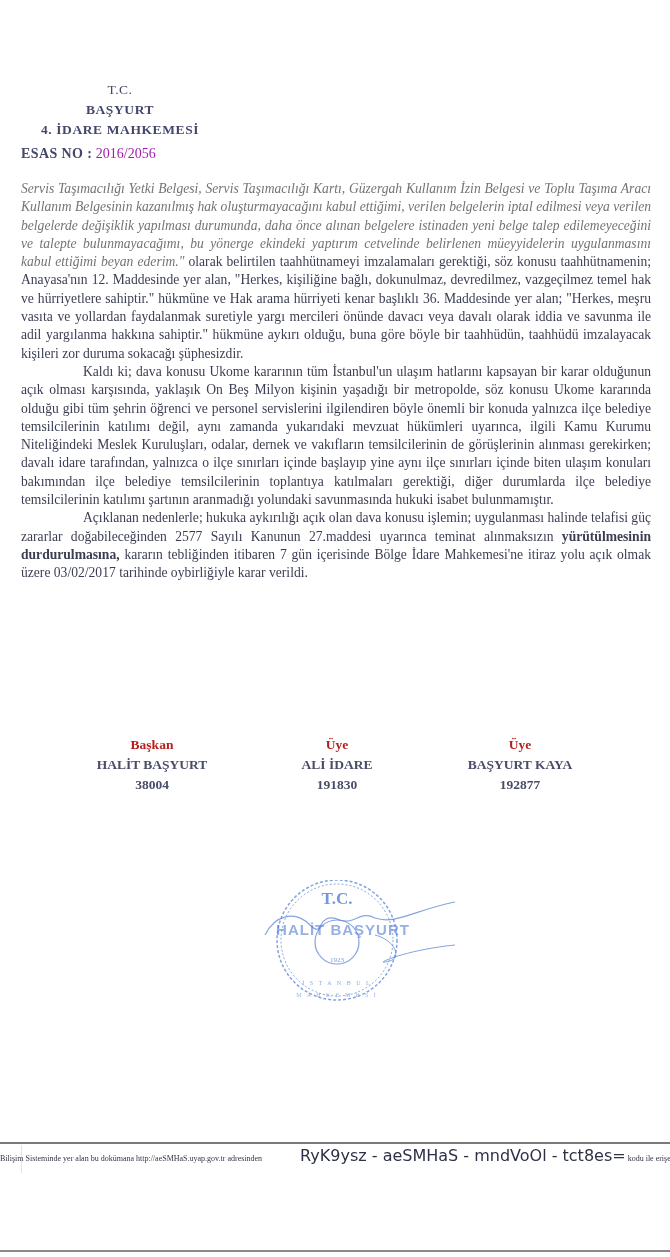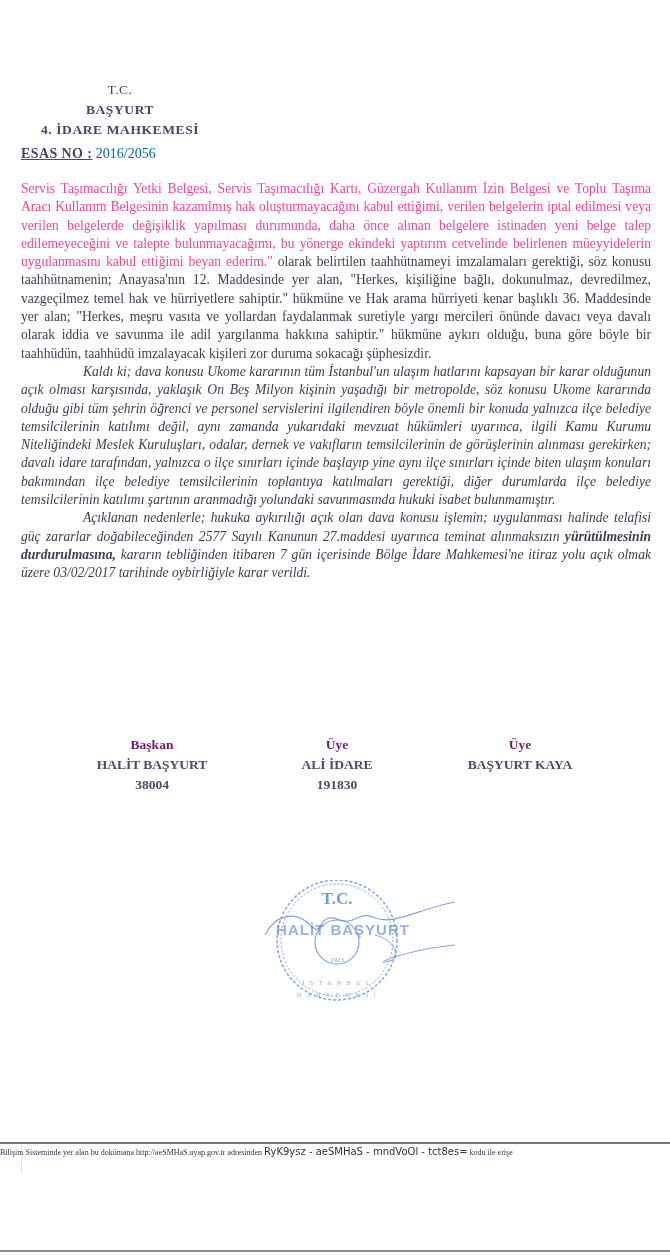--- a/index.html
+++ b/index.html
@@ -11,53 +11,53 @@
     .header {
       position: absolute; left: 20px; top: 80px; width: 200px;
       text-align: center; font-weight: bold; color: #44476a;
       font-size: 13.5px; line-height: 20px; letter-spacing: 0.6px;
     }
     .header .tc { font-weight: normal; letter-spacing: 0.5px; }
     .esas {
       position: absolute; left: 21px; top: 146px;
       font-size: 14px; color: #44476a;
     }
-    .esas b { letter-spacing: 0.4px; text-decoration: underline; }
-    .esas .num { color: #0369a1; }
+    .esas b { letter-spacing: 0.4px; }
+    .esas .num { color: #a21caf; }
     .body {
       position: absolute; left: 21px; top: 180px; width: 630px;
       font-size: 13.6px; line-height: 18.3px; text-align: justify;
       color: #3b3e52;
     }
     .body p { margin: 0; }
-    .body .it { color: #ec4899; }
-    .body .indent { text-indent: 62px; font-style: italic; }
+    .body .it { font-style: italic; color: #737373; }
+    .body .indent { text-indent: 62px; }
     .body b { font-weight: bold; }
     .signers {
       position: absolute; top: 735px; left: 0; width: 670px; height: 70px;
     }
     .signer {
       position: absolute; width: 180px; text-align: center;
       font-weight: bold; font-size: 13.5px; line-height: 20px; color: #4a4d68;
     }
-    .signer .role { font-weight: bold; color: #701a75; }
+    .signer .role { font-weight: bold; color: #b91c1c; }
     .stamp {
       position: absolute; left: 255px; top: 880px; width: 200px; height: 125px;
     }
     .footer-line {
       position: absolute; left: 0; top: 1142px; width: 670px; height: 2px;
       background: #7a7a7a;
     }
     .footer {
       position: absolute; left: 0; top: 1146px; width: 700px;
       white-space: nowrap; font-size: 8px; color: #333548;
       font-family: "Liberation Serif", serif;
     }
     .footer .code {
-      font-family: "DejaVu Sans", sans-serif; font-size: 10px; color: #2e3046;
+      font-family: "DejaVu Sans", sans-serif; font-size: 16px; color: #2e3046; margin-left: 36px;
     }
     .footer-vline {
       position: absolute; left: 21px; top: 1145px; width: 1px; height: 28px; background: #e4e4e4;
     }
     .bottom-line {
       position: absolute; left: 0; top: 1250px; width: 670px; height: 2px; background: #8a8a8a;
     }
   </style>
 </head>
 <body>
@@ -88,20 +88,21 @@
     <div>38004</div>
   </div>
   <div class="signer" style="left:247px;">
     <div class="role">Üye</div>
     <div>ALİ İDARE</div>
     <div>191830</div>
   </div>
   <div class="signer" style="left:430px;">
     <div class="role">Üye</div>
     <div>BAŞYURT KAYA</div>
+    <div>192877</div>
   </div>
 </div>
 
 <div class="stamp">
   <svg width="200" height="125" viewBox="0 0 200 125">
     <g fill="none" stroke="#5b86d6" stroke-opacity="0.75">
       <circle cx="82" cy="60" r="60" stroke-width="1.5" stroke-dasharray="3 2"></circle>
       <circle cx="82" cy="60" r="56" stroke-width="1" stroke-dasharray="2 2"></circle>
       <circle cx="82" cy="62" r="22" stroke-width="1.2"></circle>
       <path d="M10 55 C 20 35, 40 30, 55 45 C 70 60, 60 30, 85 40 C 100 45, 105 30, 120 38 C 140 45, 160 30, 200 22" stroke-width="1.2"></path>

